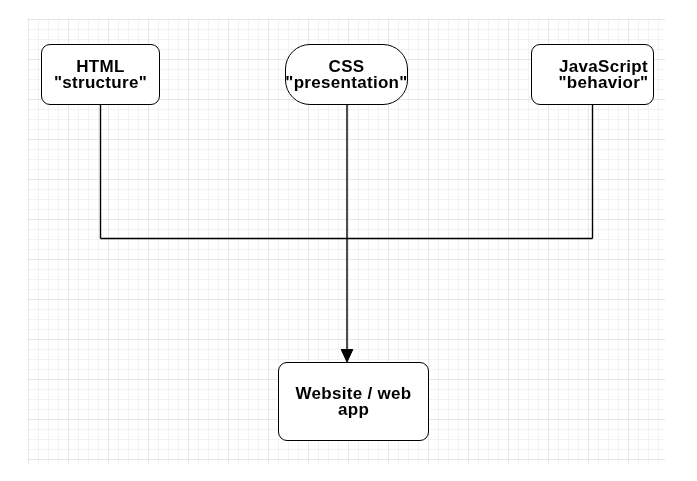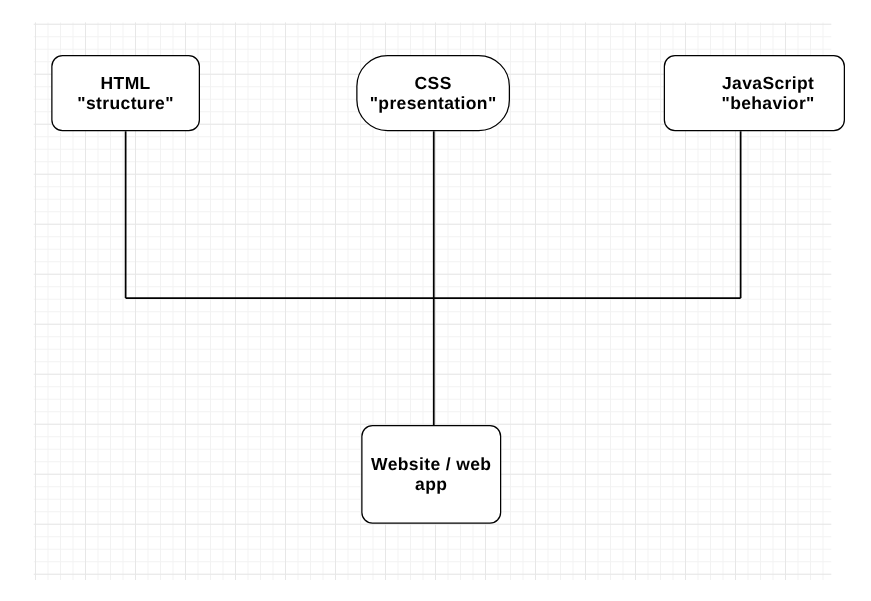--- a/index.html
+++ b/index.html
@@ -47,29 +47,29 @@
     z-index: 2;
     background: var(--node-fill);
     border: 1.5px solid var(--node-border);
     border-radius: 9px;
     display: flex;
     flex-direction: column;
     align-items: center;
     justify-content: center;
     text-align: center;
     font-weight: bold;
-    font-size: 14px;
+    font-size: 17px;
     line-height: 15.5px;
     letter-spacing: 0.3px;
     color: var(--text);
   }
   #node-html    { left: 41px;  top: 44px;  width: 119px; height: 61px; }
   #node-css     { left: 285px; top: 44px;  width: 123px; height: 61px; border-radius: 25px; }
-  #node-js      { left: 531px; top: 44px;  width: 145px; height: 61px; padding-left: 22px; }
-  #node-website { left: 278px; top: 340px; width: 112px; height: 79px; margin-left: 11px; }
+  #node-js      { left: 531px; top: 44px;  width: 123px; height: 61px; padding-left: 22px; }
+  #node-website { left: 278px; top: 362px; width: 151px; height: 79px; }
 </style>
 </head>
 <body>
 
 <div class="canvas-grid"></div>
 
 <svg class="edges-layer" width="697" height="481" viewBox="0 0 697 481" xmlns="http://www.w3.org/2000/svg">
   <path d="M100.5,105 V238.5" fill="none" stroke="#000000" stroke-width="1.4"></path>
   <path d="M592.5,105 V238.5" fill="none" stroke="#000000" stroke-width="1.4"></path>
   <path d="M100.5,238.5 H592.5" fill="none" stroke="#000000" stroke-width="1.4"></path>

